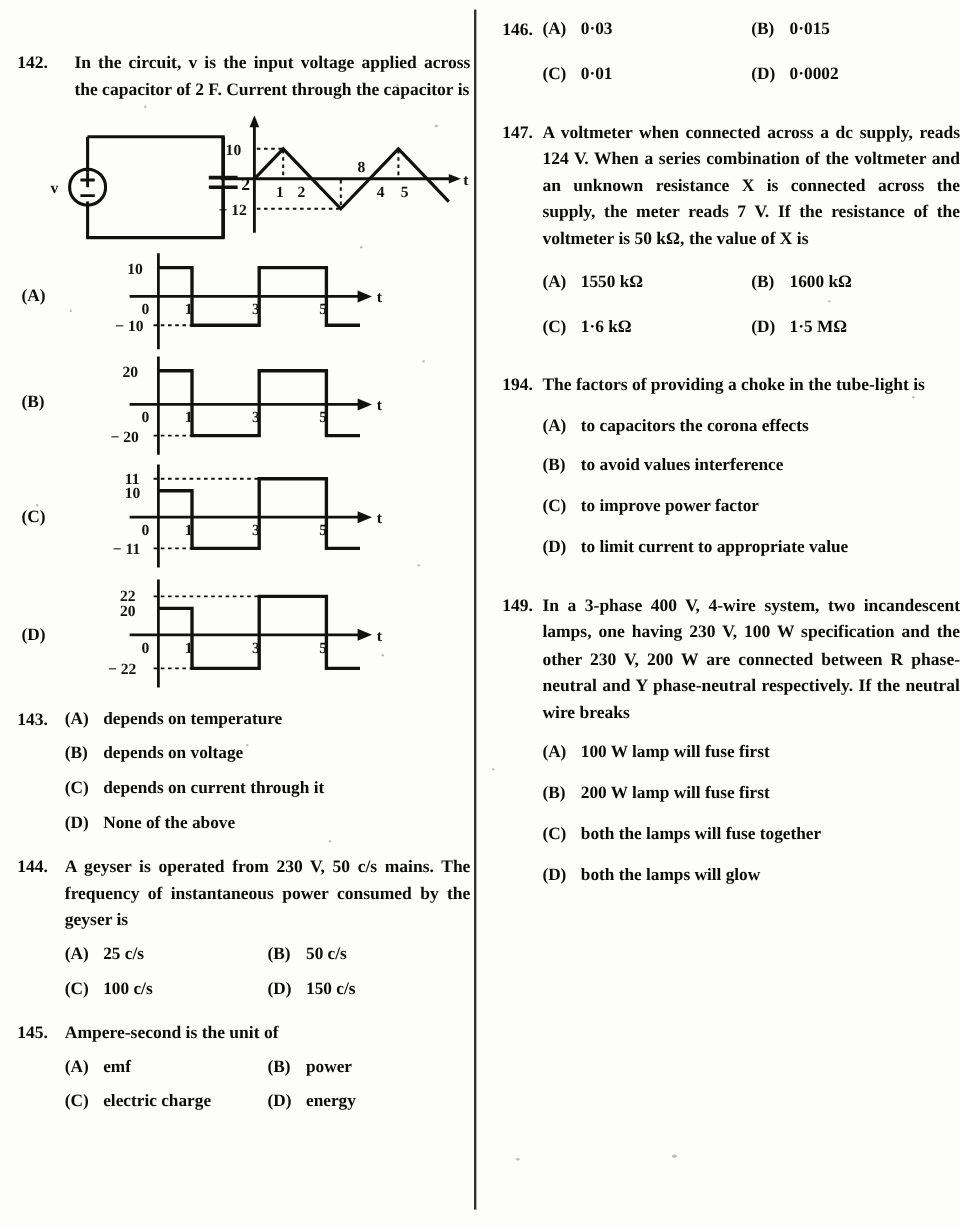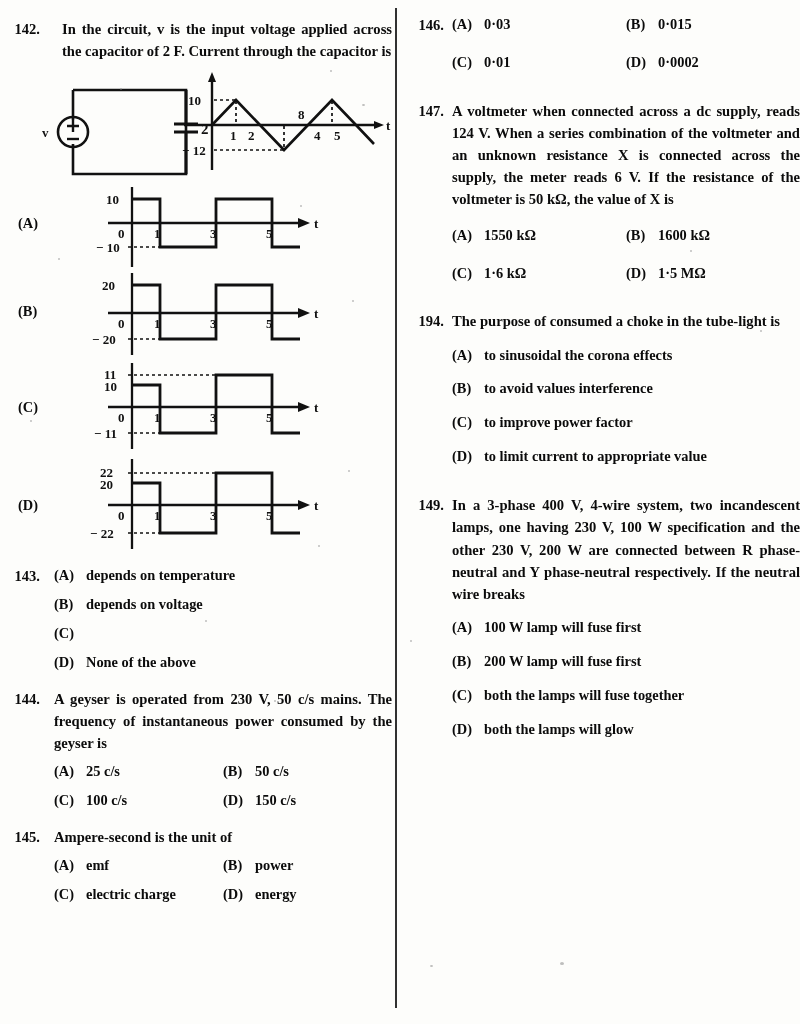--- a/index.html
+++ b/index.html
@@ -107,21 +107,21 @@
     fill: #111;
   }
 </style>
 </head>
 <body>
 
 <div class="page">
 
   <div class="divider"></div>
 
-  <div class="col col-left" style="padding-top:18px;">
+  <div class="col col-left" style="padding-top:18px;margin-top:24px;">
 
     <div class="q" style="padding-left:14px;">
       <span class="qnum">142.</span>
       <div class="qtext">In the circuit, v is the input voltage applied across the capacitor of 2 F. Current through the capacitor is</div>
     </div>
 
     <div class="fig-row">
 
       <svg width="170" height="115" viewBox="0 0 170 115" style="position:absolute;left:38px;top:4px;">
 
@@ -254,20 +254,21 @@
         </div>
         <div class="optrow">
           <div class="opt">
             <span class="lbl">(B)</span>
             <span class="txt">depends on voltage</span>
           </div>
         </div>
         <div class="optrow">
           <div class="opt">
             <span class="lbl">(C)</span>
+            <span class="txt">depends on current through it</span>
           </div>
         </div>
         <div class="optrow">
           <div class="opt">
             <span class="lbl">(D)</span>
             <span class="txt">None of the above</span>
           </div>
         </div>
       </div>
     </div>
@@ -351,21 +352,21 @@
           <div class="opt">
             <span class="lbl">(D)</span>
             <span class="txt">0·0002</span>
           </div>
         </div>
       </div>
     </div>
 
     <div class="q" style="margin-top:26px;">
       <span class="qnum">147.</span>
-      <div class="qtext">A voltmeter when connected across a dc supply, reads 124 V. When a series combination of the voltmeter and an unknown resistance X is connected across the supply, the meter reads 6 V. If the resistance of the voltmeter is 50 kΩ, the value of X is</div>
+      <div class="qtext">A voltmeter when connected across a dc supply, reads 124 V. When a series combination of the voltmeter and an unknown resistance X is connected across the supply, the meter reads 7 V. If the resistance of the voltmeter is 50 kΩ, the value of X is</div>
       <div class="opts two" style="margin-top:14px;">
         <div class="optrow" style="margin-bottom:16px;">
           <div class="opt">
             <span class="lbl">(A)</span>
             <span class="txt">1550 kΩ</span>
           </div>
           <div class="opt">
             <span class="lbl">(B)</span>
             <span class="txt">1600 kΩ</span>
           </div>
@@ -378,26 +379,26 @@
           <div class="opt">
             <span class="lbl">(D)</span>
             <span class="txt">1·5 MΩ</span>
           </div>
         </div>
       </div>
     </div>
 
     <div class="q" style="margin-top:26px;">
       <span class="qnum">194.</span>
-      <div class="qtext">The purpose of consumed a choke in the tube-light is</div>
+      <div class="qtext">The factors of providing a choke in the tube-light is</div>
       <div class="opts stack" style="margin-top:12px;">
         <div class="optrow" style="margin-bottom:12px;">
           <div class="opt">
             <span class="lbl">(A)</span>
-            <span class="txt">to sinusoidal the corona effects</span>
+            <span class="txt">to capacitors the corona effects</span>
           </div>
         </div>
         <div class="optrow" style="margin-bottom:12px;">
           <div class="opt">
             <span class="lbl">(B)</span>
             <span class="txt">to avoid values interference</span>
           </div>
         </div>
         <div class="optrow" style="margin-bottom:12px;">
           <div class="opt">

